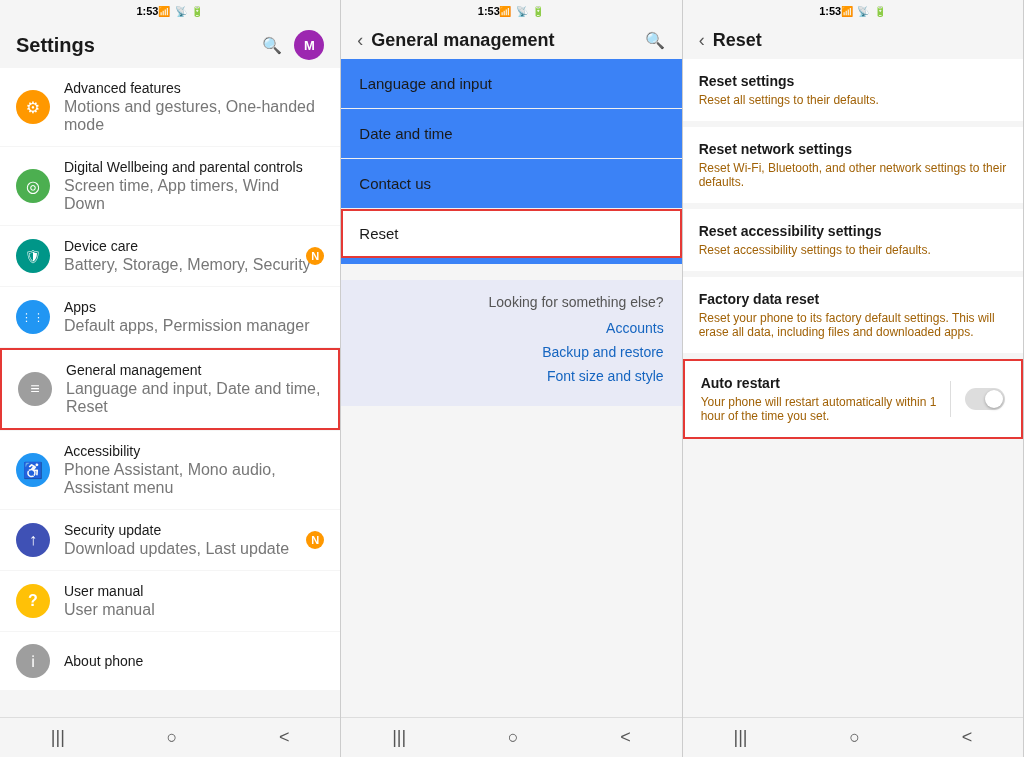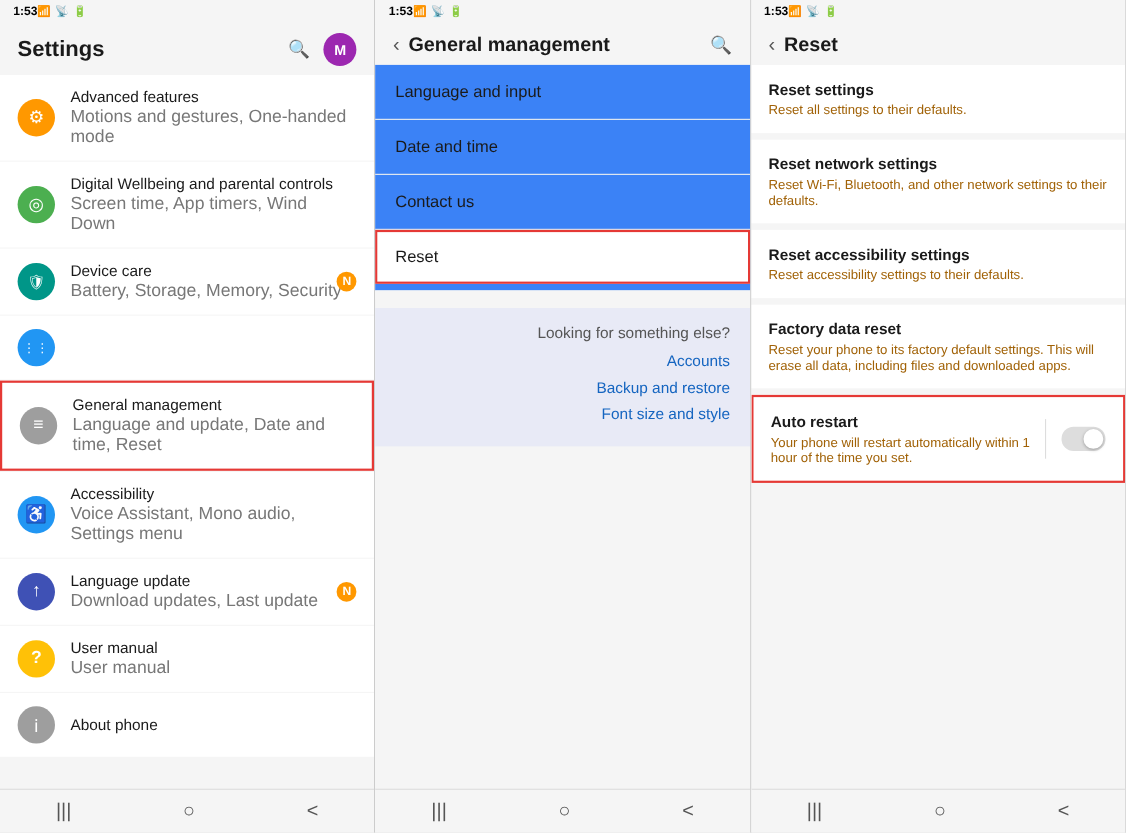--- a/index.html
+++ b/index.html
@@ -14,21 +14,21 @@
     .phone-panel {
       flex: 1;
       background: #f5f5f5;
       display: flex;
       flex-direction: column;
       border-right: 1px solid #ccc;
       overflow: hidden;
     }
     .status-bar {
       display: flex;
-      justify-content: flex-start;
+      justify-content: center;
       align-items: center;
       padding: 4px 12px;
       background: #f5f5f5;
       font-size: 11px;
       font-weight: 600;
       height: 22px;
     }
     .status-icons {
       display: flex;
       gap: 4px;
@@ -295,39 +295,43 @@
     <div class="settings-item">
       <div class="settings-item-icon icon-teal" style="color:white;font-size:13px">🛡</div>
       <div class="settings-item-text">
         <div class="settings-item-title">Device care</div>
         <div class="settings-item-subtitle">Battery, Storage, Memory, Security</div>
       </div>
       <div class="badge-n">N</div>
     </div>
     <div class="settings-item">
       <div class="settings-item-icon icon-blue" style="color:white;font-size:11px;letter-spacing:1px">⋮⋮</div>
+      <div class="settings-item-text">
+        <div class="settings-item-title">Apps</div>
+        <div class="settings-item-subtitle">Default apps, Permission manager</div>
+      </div>
     </div>
     <div class="settings-item highlighted">
       <div class="settings-item-icon icon-gray" style="color:white;font-size:16px">≡</div>
       <div class="settings-item-text">
         <div class="settings-item-title">General management</div>
-        <div class="settings-item-subtitle">Language and update, Date and time, Reset</div>
+        <div class="settings-item-subtitle">Language and input, Date and time, Reset</div>
       </div>
     </div>
     <div class="settings-item">
       <div class="settings-item-icon icon-blue" style="color:white">♿</div>
       <div class="settings-item-text">
         <div class="settings-item-title">Accessibility</div>
-        <div class="settings-item-subtitle">Voice Assistant, Mono audio, Settings menu</div>
+        <div class="settings-item-subtitle">Phone Assistant, Mono audio, Assistant menu</div>
       </div>
     </div>
     <div class="settings-item">
       <div class="settings-item-icon icon-indigo" style="color:white">↑</div>
       <div class="settings-item-text">
-        <div class="settings-item-title">Language update</div>
+        <div class="settings-item-title">Security update</div>
         <div class="settings-item-subtitle">Download updates, Last update</div>
       </div>
       <div class="badge-n">N</div>
     </div>
     <div class="settings-item">
       <div class="settings-item-icon icon-amber" style="color:white;font-weight:700">?</div>
       <div class="settings-item-text">
         <div class="settings-item-title">User manual</div>
         <div class="settings-item-subtitle">User manual</div>
       </div>

